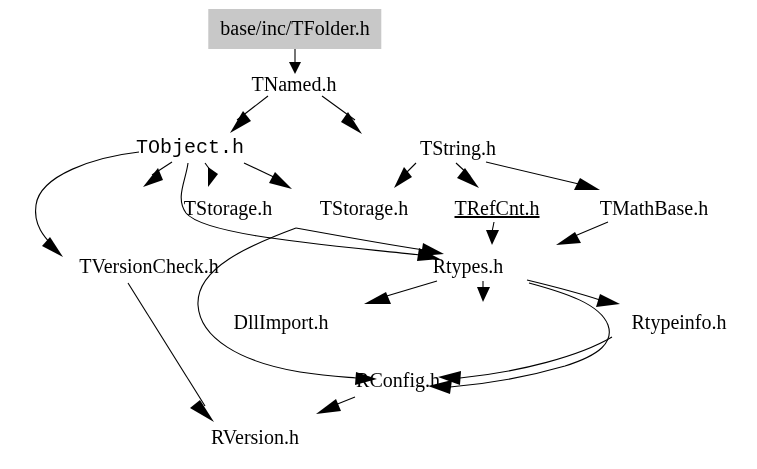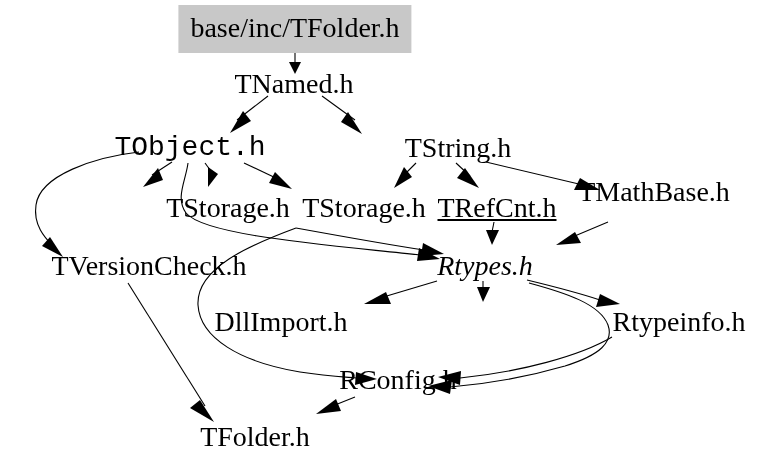--- a/index.html
+++ b/index.html
@@ -17,21 +17,21 @@
   }
   #edge-layer{
     position:absolute;
     left:0;top:0;
     width:757px;height:469px;
     pointer-events:none;
   }
   .node{
     position:absolute;
     white-space:nowrap;
-    font-size:28px;
+    font-size:20px;
     line-height:1;
     color:#000000;
     transform:translate(-50%,-50%);
     text-align:center;
   }
   .node.root{
     background:#c8c8c8;
     padding:9px 12px 11px 12px;
   }
   .edge{
@@ -163,21 +163,21 @@
 
   </svg>
 
   <div class="node root" style="left:295px;top:29px;">base/inc/TFolder.h</div>
   <div class="node" style="left:294px;top:84px;">TNamed.h</div>
   <div class="node" style="left:190px;top:148px;font-family:Liberation Mono, monospace;">TObject.h</div>
   <div class="node" style="left:436px;top:148px;margin-left:22px;">TString.h</div>
   <div class="node" style="left:228px;top:208px;">TStorage.h</div>
   <div class="node" style="left:364px;top:208px;">TStorage.h</div>
   <div class="node" style="left:497px;top:208px;text-decoration:underline;">TRefCnt.h</div>
-  <div class="node" style="left:654px;top:192px;">TMathBase.h</div>
+  <div class="node" style="left:654px;top:208px;">TMathBase.h</div>
   <div class="node" style="left:105px;top:266px;margin-left:44px;">TVersionCheck.h</div>
-  <div class="node" style="left:485px;top:266px;font-style:italic;">Rtypes.h</div>
+  <div class="node" style="left:468px;top:266px;">Rtypes.h</div>
   <div class="node" style="left:281px;top:322px;">DllImport.h</div>
   <div class="node" style="left:679px;top:322px;">Rtypeinfo.h</div>
   <div class="node" style="left:398px;top:380px;">RConfig.h</div>
-  <div class="node" style="left:255px;top:437px;">TFolder.h</div>
+  <div class="node" style="left:255px;top:437px;">RVersion.h</div>
 
 </div>
 
 </body></html>

